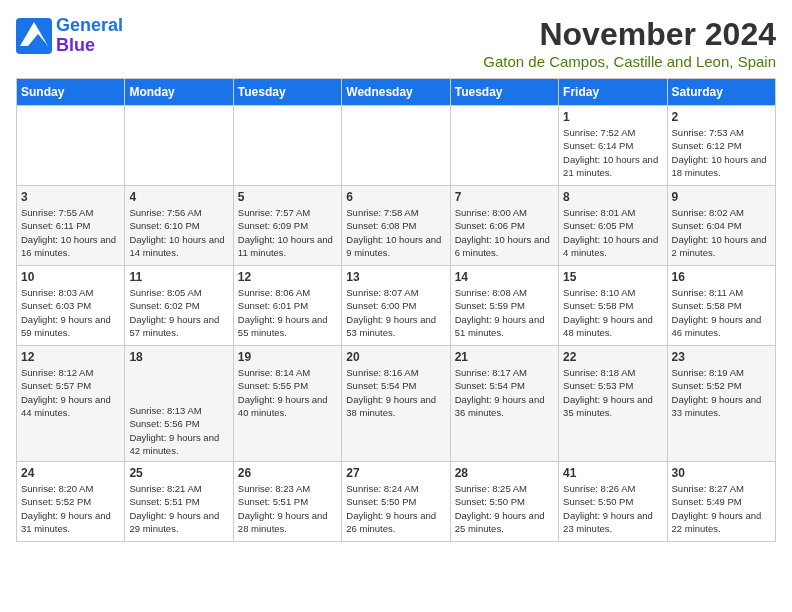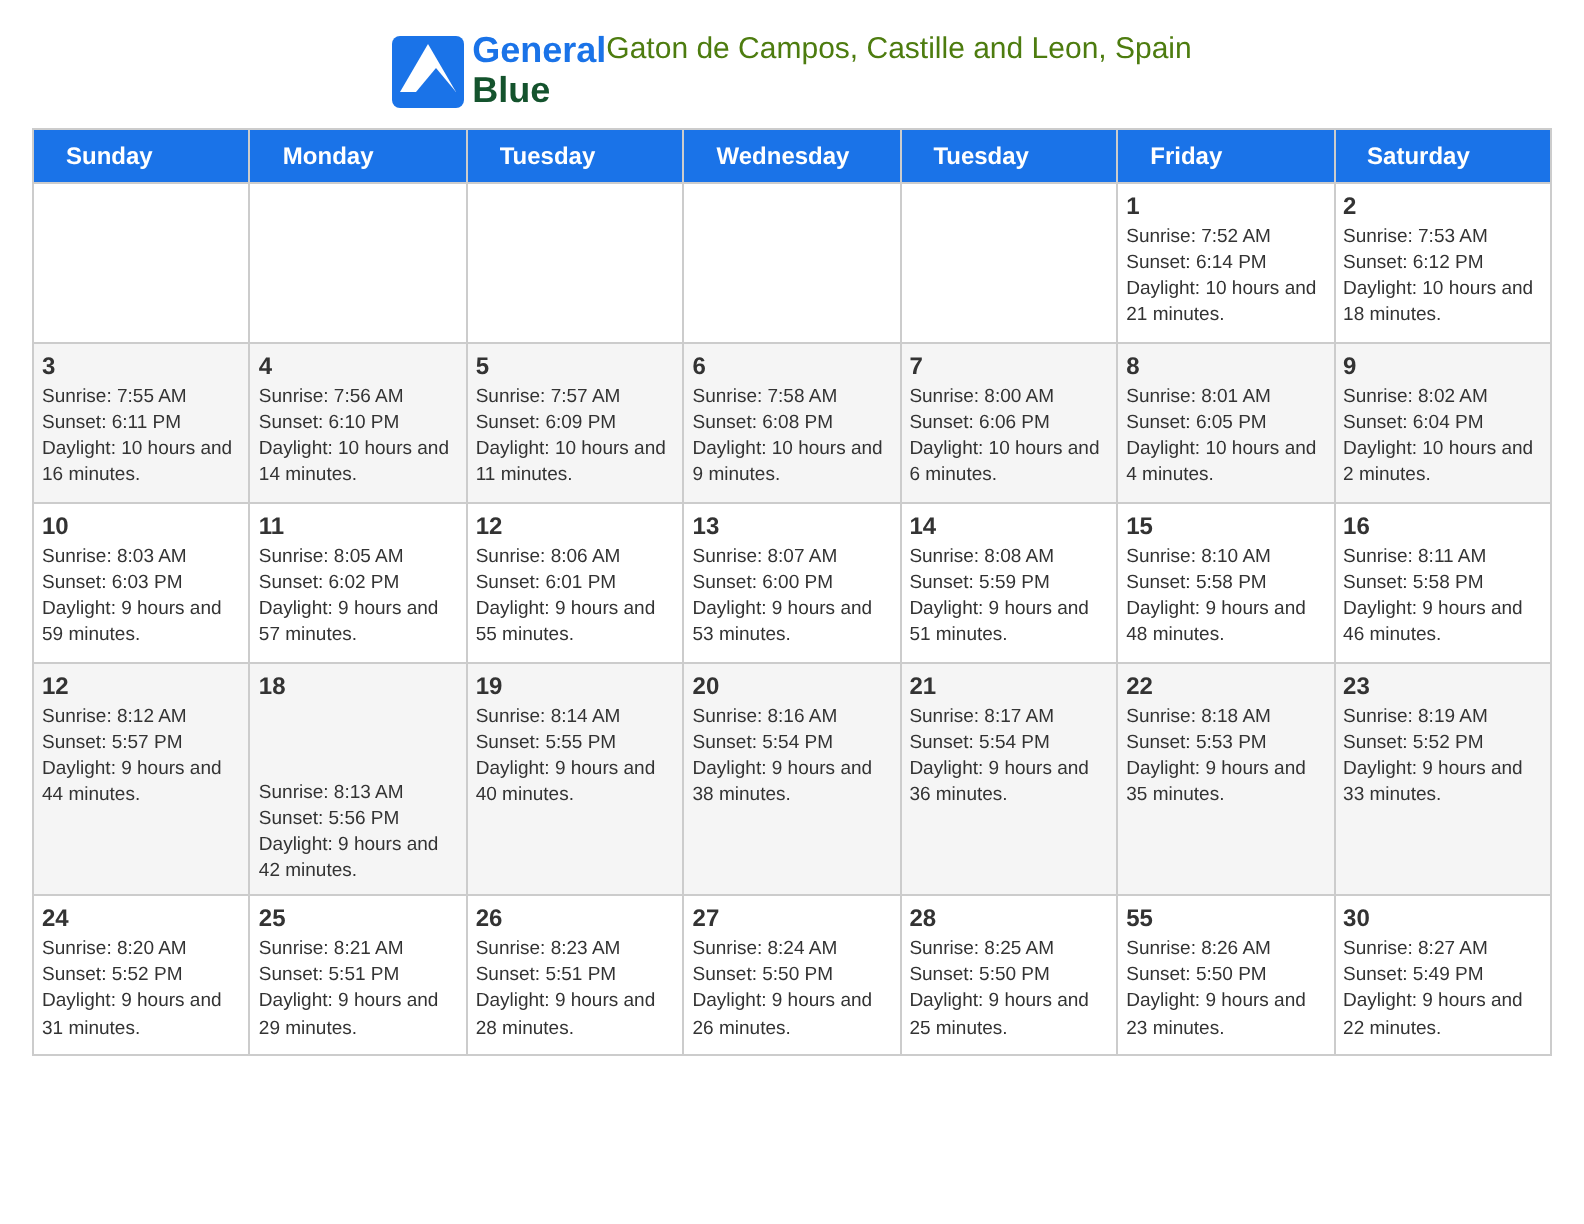--- a/index.html
+++ b/index.html
@@ -5,21 +5,21 @@
     * { box-sizing: border-box; margin: 0; padding: 0; }
     body {
       font-family: Arial, sans-serif;
       background: #fff;
       width: 792px;
       min-height: 612px;
       padding: 16px;
     }
     .header-area {
       display: flex;
-      justify-content: center;
+      justify-content: space-between;
       align-items: flex-start;
       margin-bottom: 8px;
     }
     .logo {
       display: flex;
       align-items: center;
       gap: 4px;
     }
     .logo-text {
       font-size: 18px;
@@ -47,21 +47,21 @@
       color: #4d7c0f;
     }
     table {
       width: 100%;
       border-collapse: collapse;
       font-size: 10px;
     }
     thead tr th {
       background: #1a73e8;
       color: #fff;
-      padding: 6px 16px;
+      padding: 6px 4px;
       text-align: left;
       font-size: 12px;
       font-weight: bold;
       border: 1px solid #ccc;
     }
     tbody tr td {
       border: 1px solid #ccc;
       vertical-align: top;
       padding: 4px;
       min-height: 80px;
@@ -95,24 +95,25 @@
 
 <div class="header-area">
   <div class="logo">
     <svg class="logo-icon" viewBox="0 0 36 36">
       <rect x="0" y="0" width="36" height="36" fill="#1a73e8" rx="4"></rect>
       <polygon points="18,4 32,28 4,28" fill="white"></polygon>
       <polygon points="22,16 32,28 12,28" fill="#1a73e8"></polygon>
     </svg>
     <div class="logo-text">
       <span>General</span><br>
-      <span style="color:#14532d">Blue</span>
+      <span style="color:#6d28d9">Blue</span>
     </div>
   </div>
   <div class="title-area">
+    <div class="month-title">November 2024</div>
     <div class="location-title">Gaton de Campos, Castille and Leon, Spain</div>
   </div>
 </div>
 
 <table>
   <thead>
     <tr>
     <th>Sunday</th>
         <th>Monday</th>
         <th>Tuesday</th>
@@ -299,21 +300,21 @@
 Sunset: 5:50 PM
 Daylight: 9 hours and 26 minutes.</div>
         </td>
         <td>
           <span class="day-num">28</span>
           <div class="day-info" style="white-space: pre-line;">Sunrise: 8:25 AM
 Sunset: 5:50 PM
 Daylight: 9 hours and 25 minutes.</div>
         </td>
         <td>
-          <span class="day-num">55</span>
+          <span class="day-num">41</span>
           <div class="day-info" style="white-space: pre-line;">Sunrise: 8:26 AM
 Sunset: 5:50 PM
 Daylight: 9 hours and 23 minutes.</div>
         </td>
         <td>
           <span class="day-num">30</span>
           <div class="day-info" style="white-space: pre-line;">Sunrise: 8:27 AM
 Sunset: 5:49 PM
 Daylight: 9 hours and 22 minutes.</div>
         </td>

